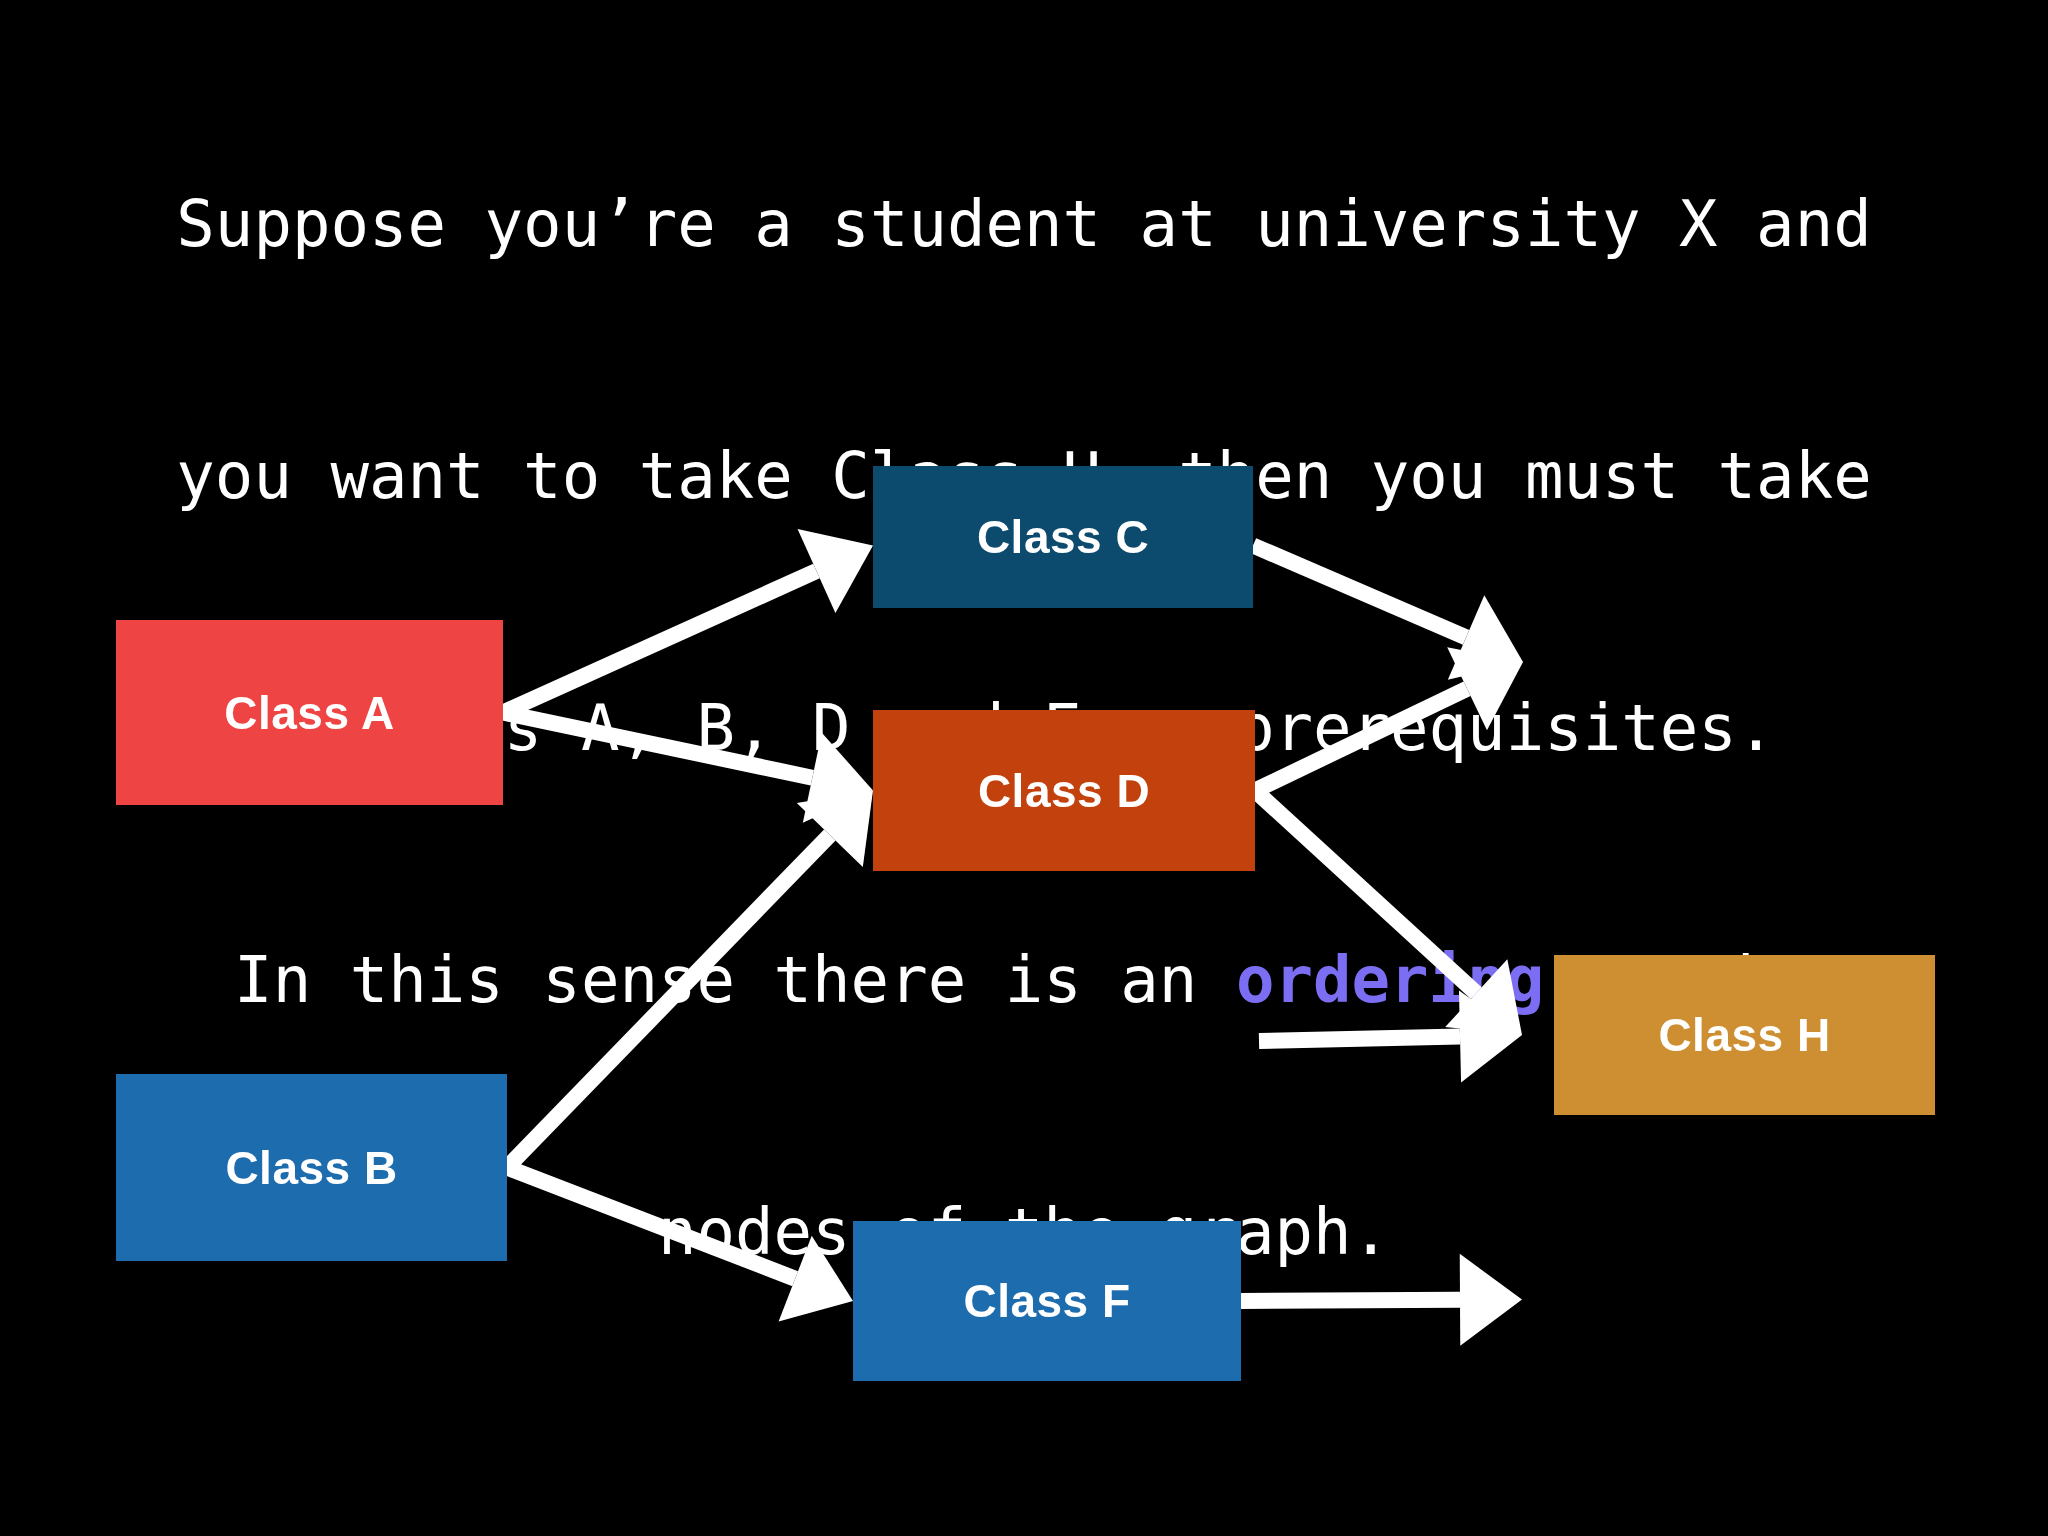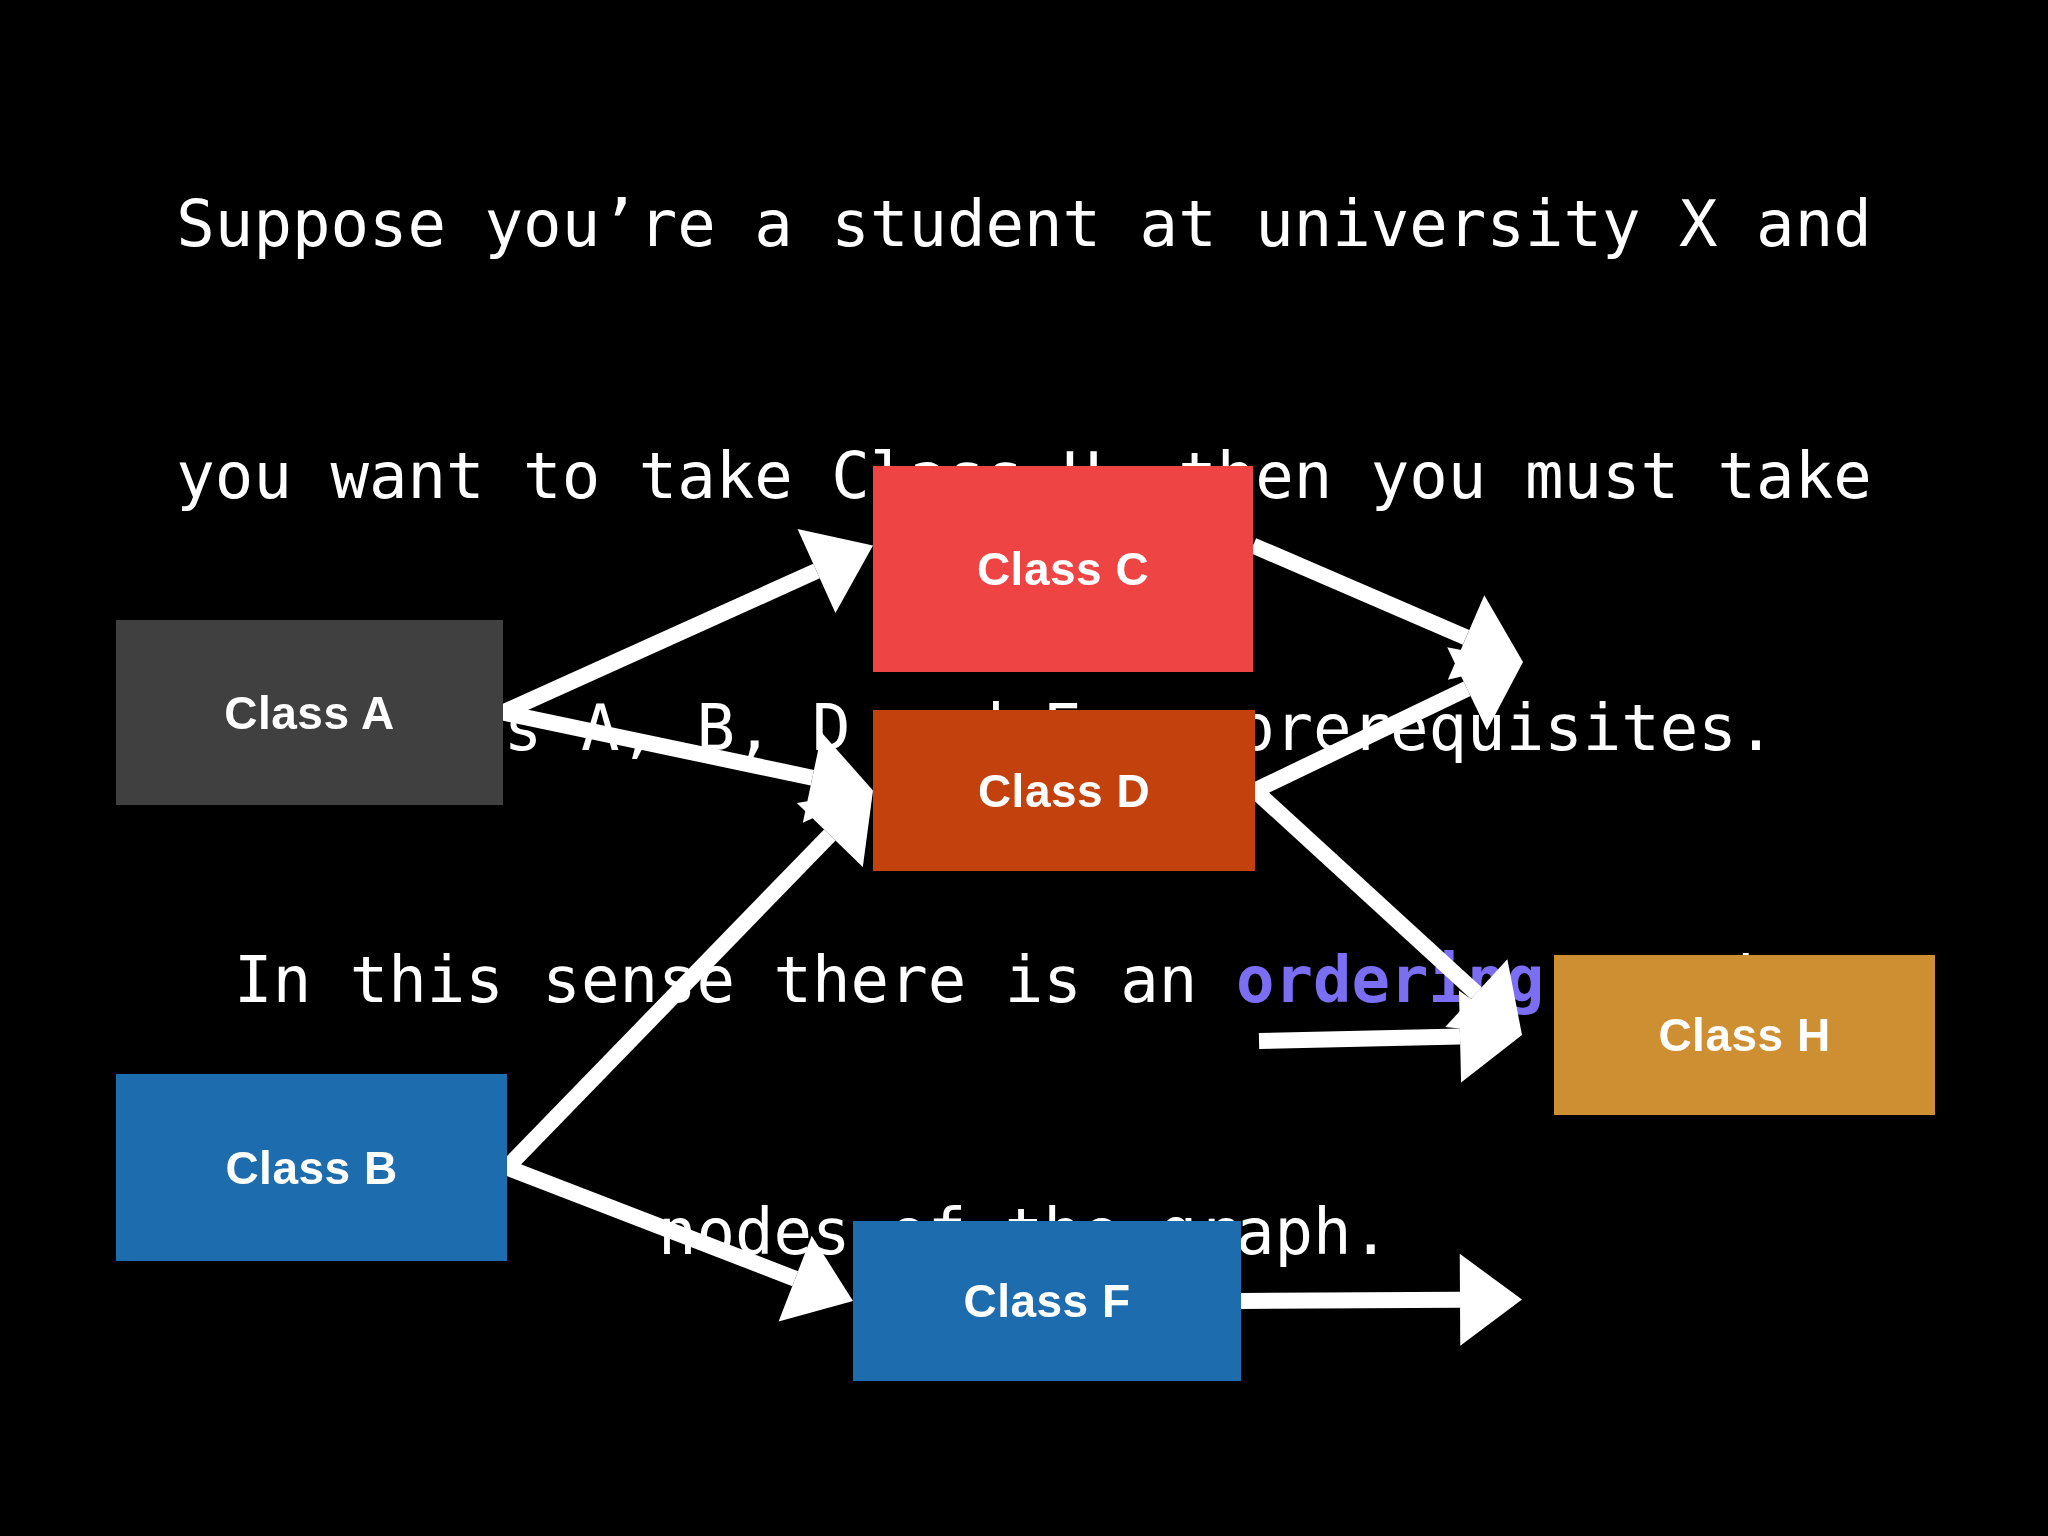--- a/index.html
+++ b/index.html
@@ -113,27 +113,27 @@
         <g>
           <line x1="1259" y1="1041" x2="1460.016128100163" y2="1036.414080727753" stroke="#ffffff" stroke-width="16" stroke-linecap="butt"></line>
           <polygon points="1522,1035 1461.065284769141,1082.4021147179544 1458.9669714311851,990.4260467375512" fill="#ffffff"></polygon>
         </g>
         <g>
           <line x1="1241" y1="1301" x2="1460.0008833285974" y2="1299.8309561388153" stroke="#ffffff" stroke-width="16" stroke-linecap="butt"></line>
           <polygon points="1522,1299.5 1460.2464314315894,1345.830300765985 1459.7553352256054,1253.8316115116456" fill="#ffffff"></polygon>
         </g>
       </svg>
 
-  <div class="node node-blue" style="left: 116px; top: 620px; width: 387px; height: 185px; background: #404040;">
+  <div class="node node-blue" style="left: 116px; top: 620px; width: 387px; height: 185px; background: #ef4444;">
         <span>Class A</span>
       </div>
       <div class="node node-blue" style="left: 116px; top: 1074px; width: 391px; height: 187px; background: rgb(29, 108, 174);">
         <span>Class B</span>
       </div>
-      <div class="node node-blue" style="left: 873px; top: 466px; width: 380px; height: 206px; background: #ef4444;">
+      <div class="node node-blue" style="left: 873px; top: 466px; width: 380px; height: 142px; background: #0c4a6e;">
         <span>Class C</span>
       </div>
       <div class="node node-blue" style="left: 873px; top: 710px; width: 382px; height: 161px; background: #c2410c;">
         <span>Class D</span>
       </div>
       <div class="node node-blue" style="left: 853px; top: 1221px; width: 388px; height: 160px; background: rgb(29, 108, 174);">
         <span>Class F</span>
       </div>
       <div class="node node-orange" style="left: 1554px; top: 955px; width: 381px; height: 160px; background: rgb(206, 143, 51);">
         <span>Class H</span>

